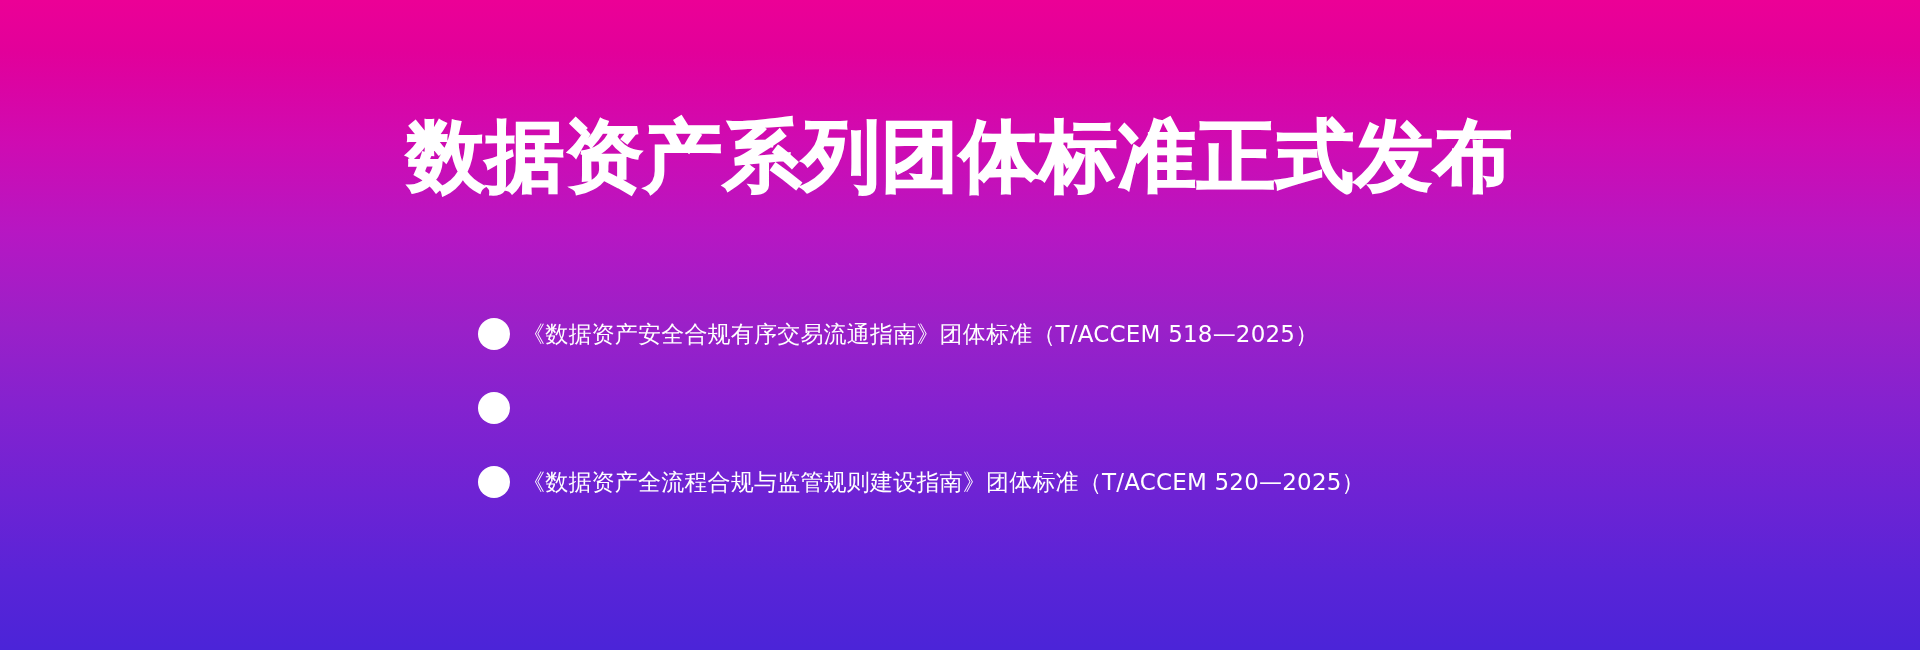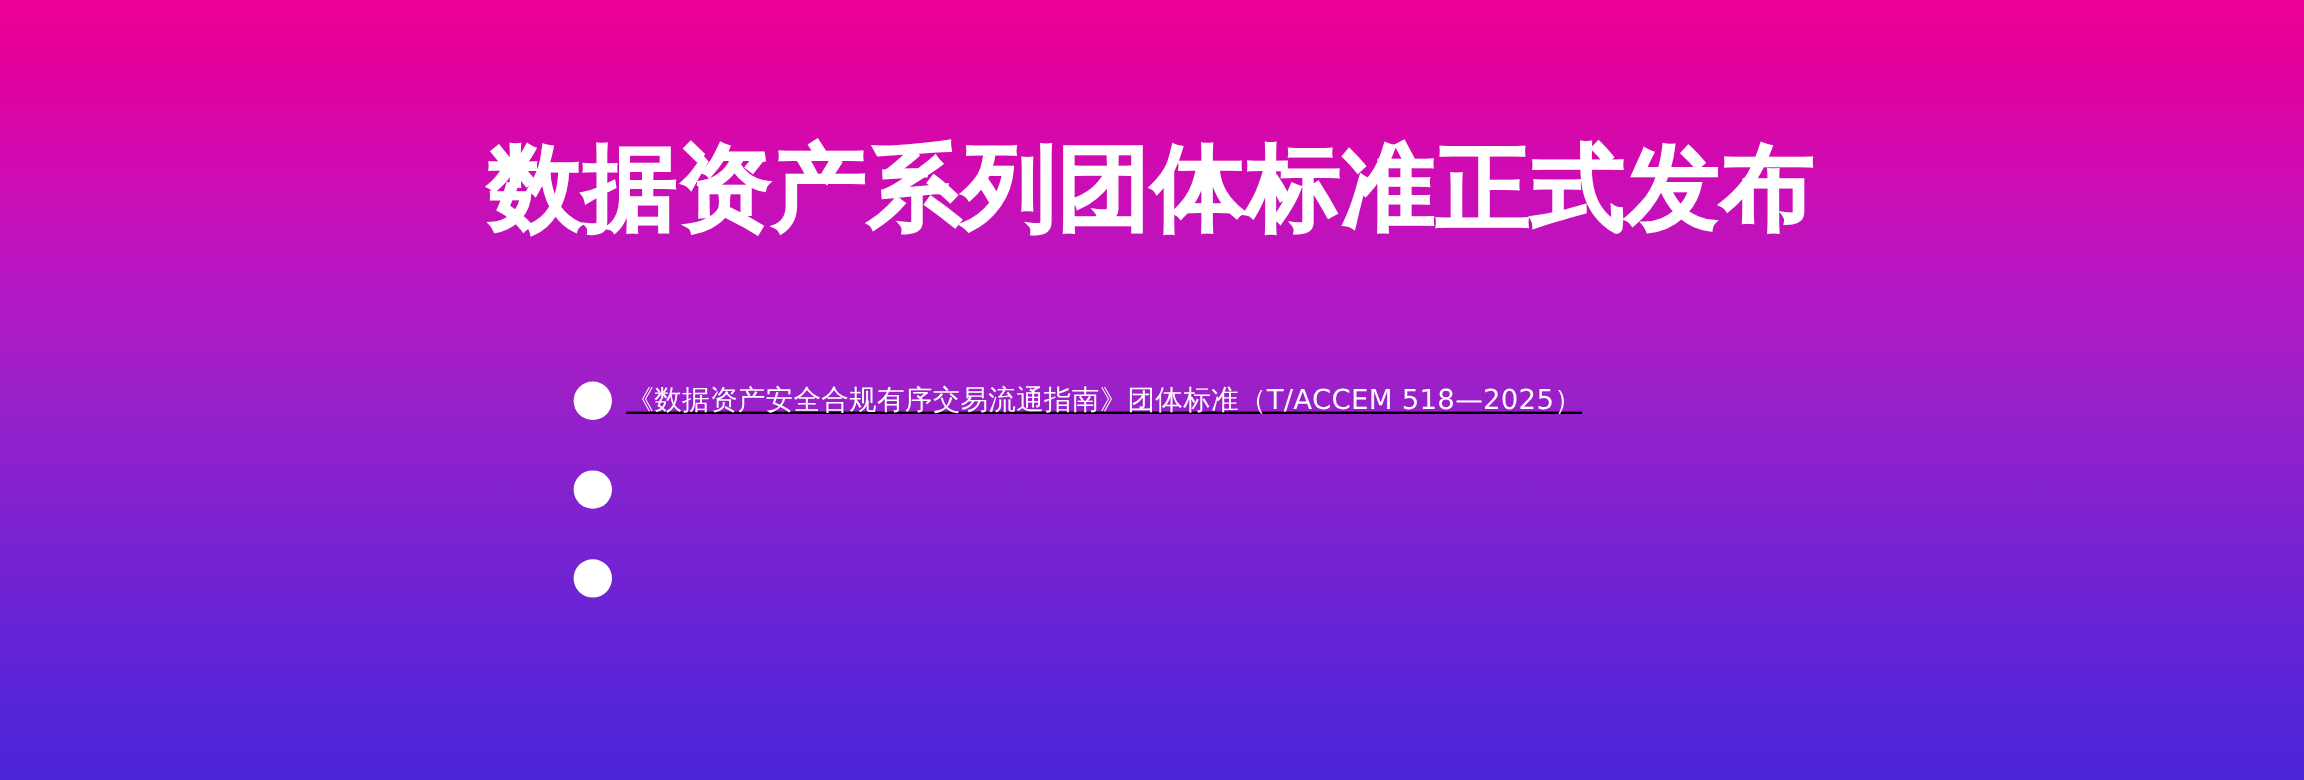--- a/index.html
+++ b/index.html
@@ -40,21 +40,20 @@
     font-family:"DejaVu Sans","Liberation Sans",sans-serif;
     -webkit-text-stroke:1.6px #ffffff;
     text-rendering:geometricPrecision;
   }
   
   #list {
     position:absolute;
     left:478px;
     top:308px;
     width:1200px;
-    text-decoration:underline;
   }
   .row {
     display:flex;
     align-items:center;
     height:52px;
     margin-bottom:22px;
   }
   .row:last-child { margin-bottom:0; }
   .dot {
     flex:0 0 auto;
@@ -86,16 +85,17 @@
       <span class="dot"></span>
       <span class="rowtext">《数据资产安全合规有序交易流通指南》团体标准（T/ACCEM 518—2025）</span>
     </div>
 
     <div class="row">
       <span class="dot"></span>
     </div>
 
     <div class="row">
       <span class="dot"></span>
+      <span class="rowtext">《数据资产全流程合规与监管规则建设指南》团体标准（T/ACCEM 520—2025）</span>
     </div>
 
   </div>
 </div>
 
 </body></html>

